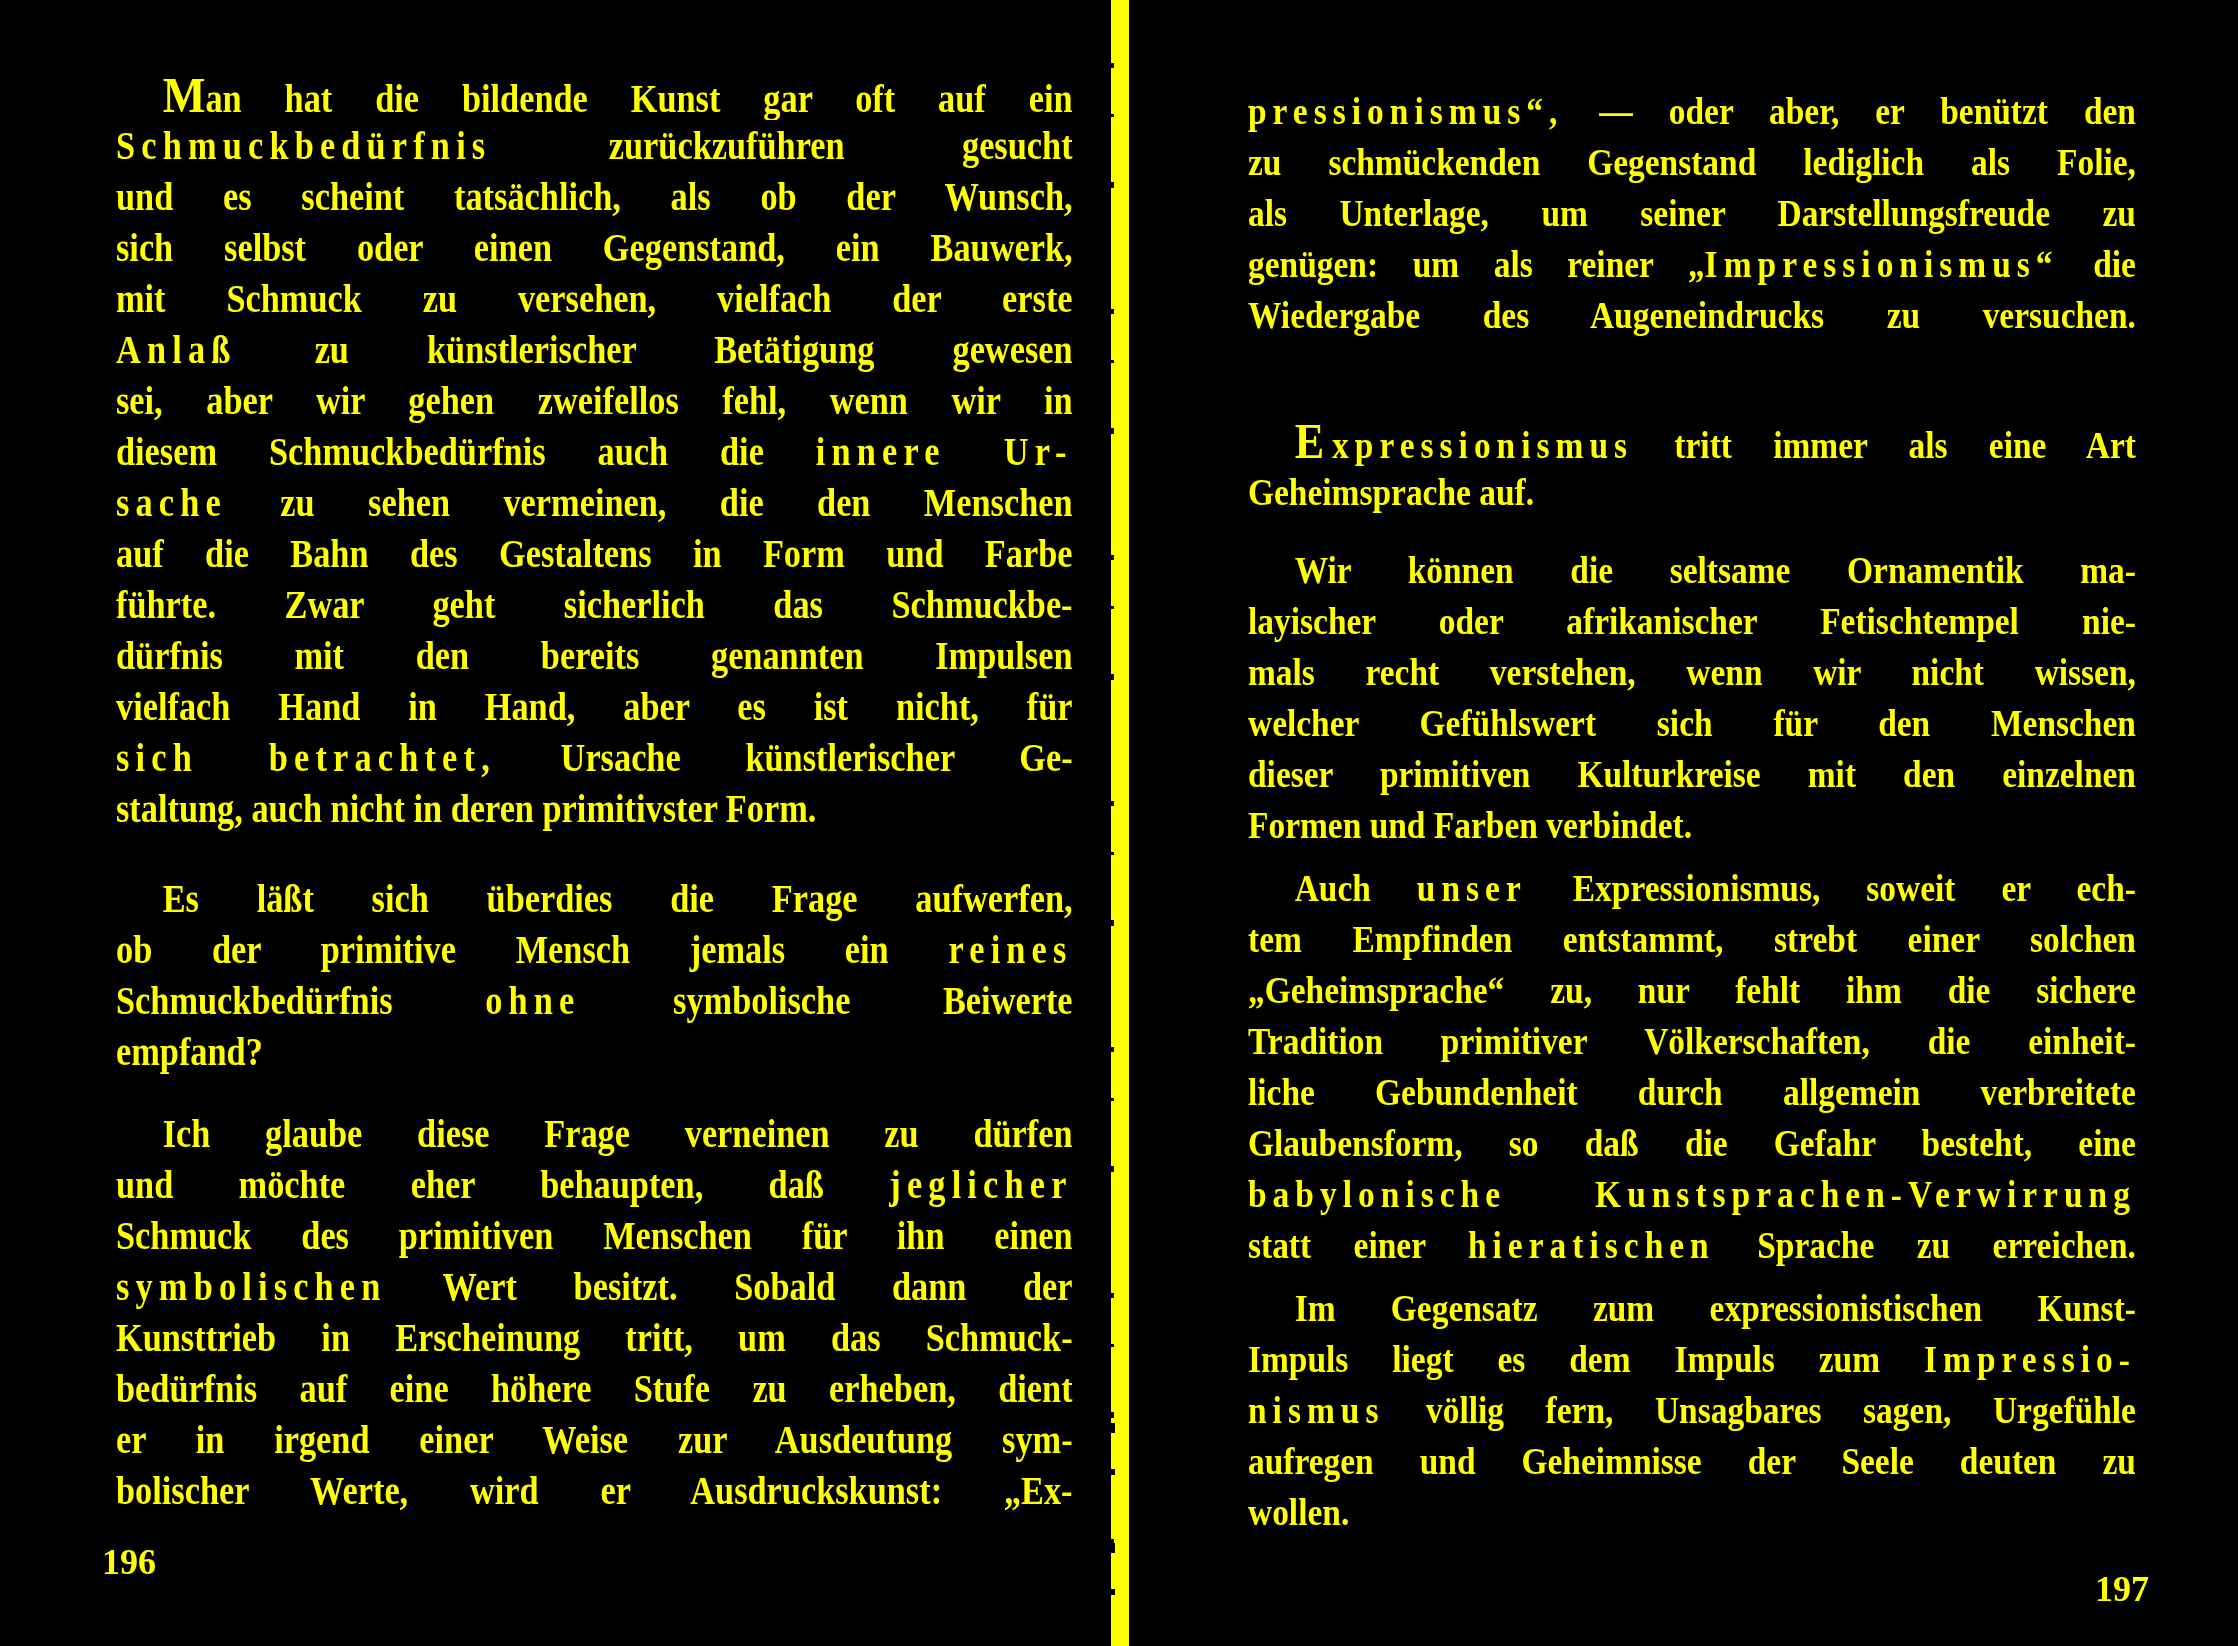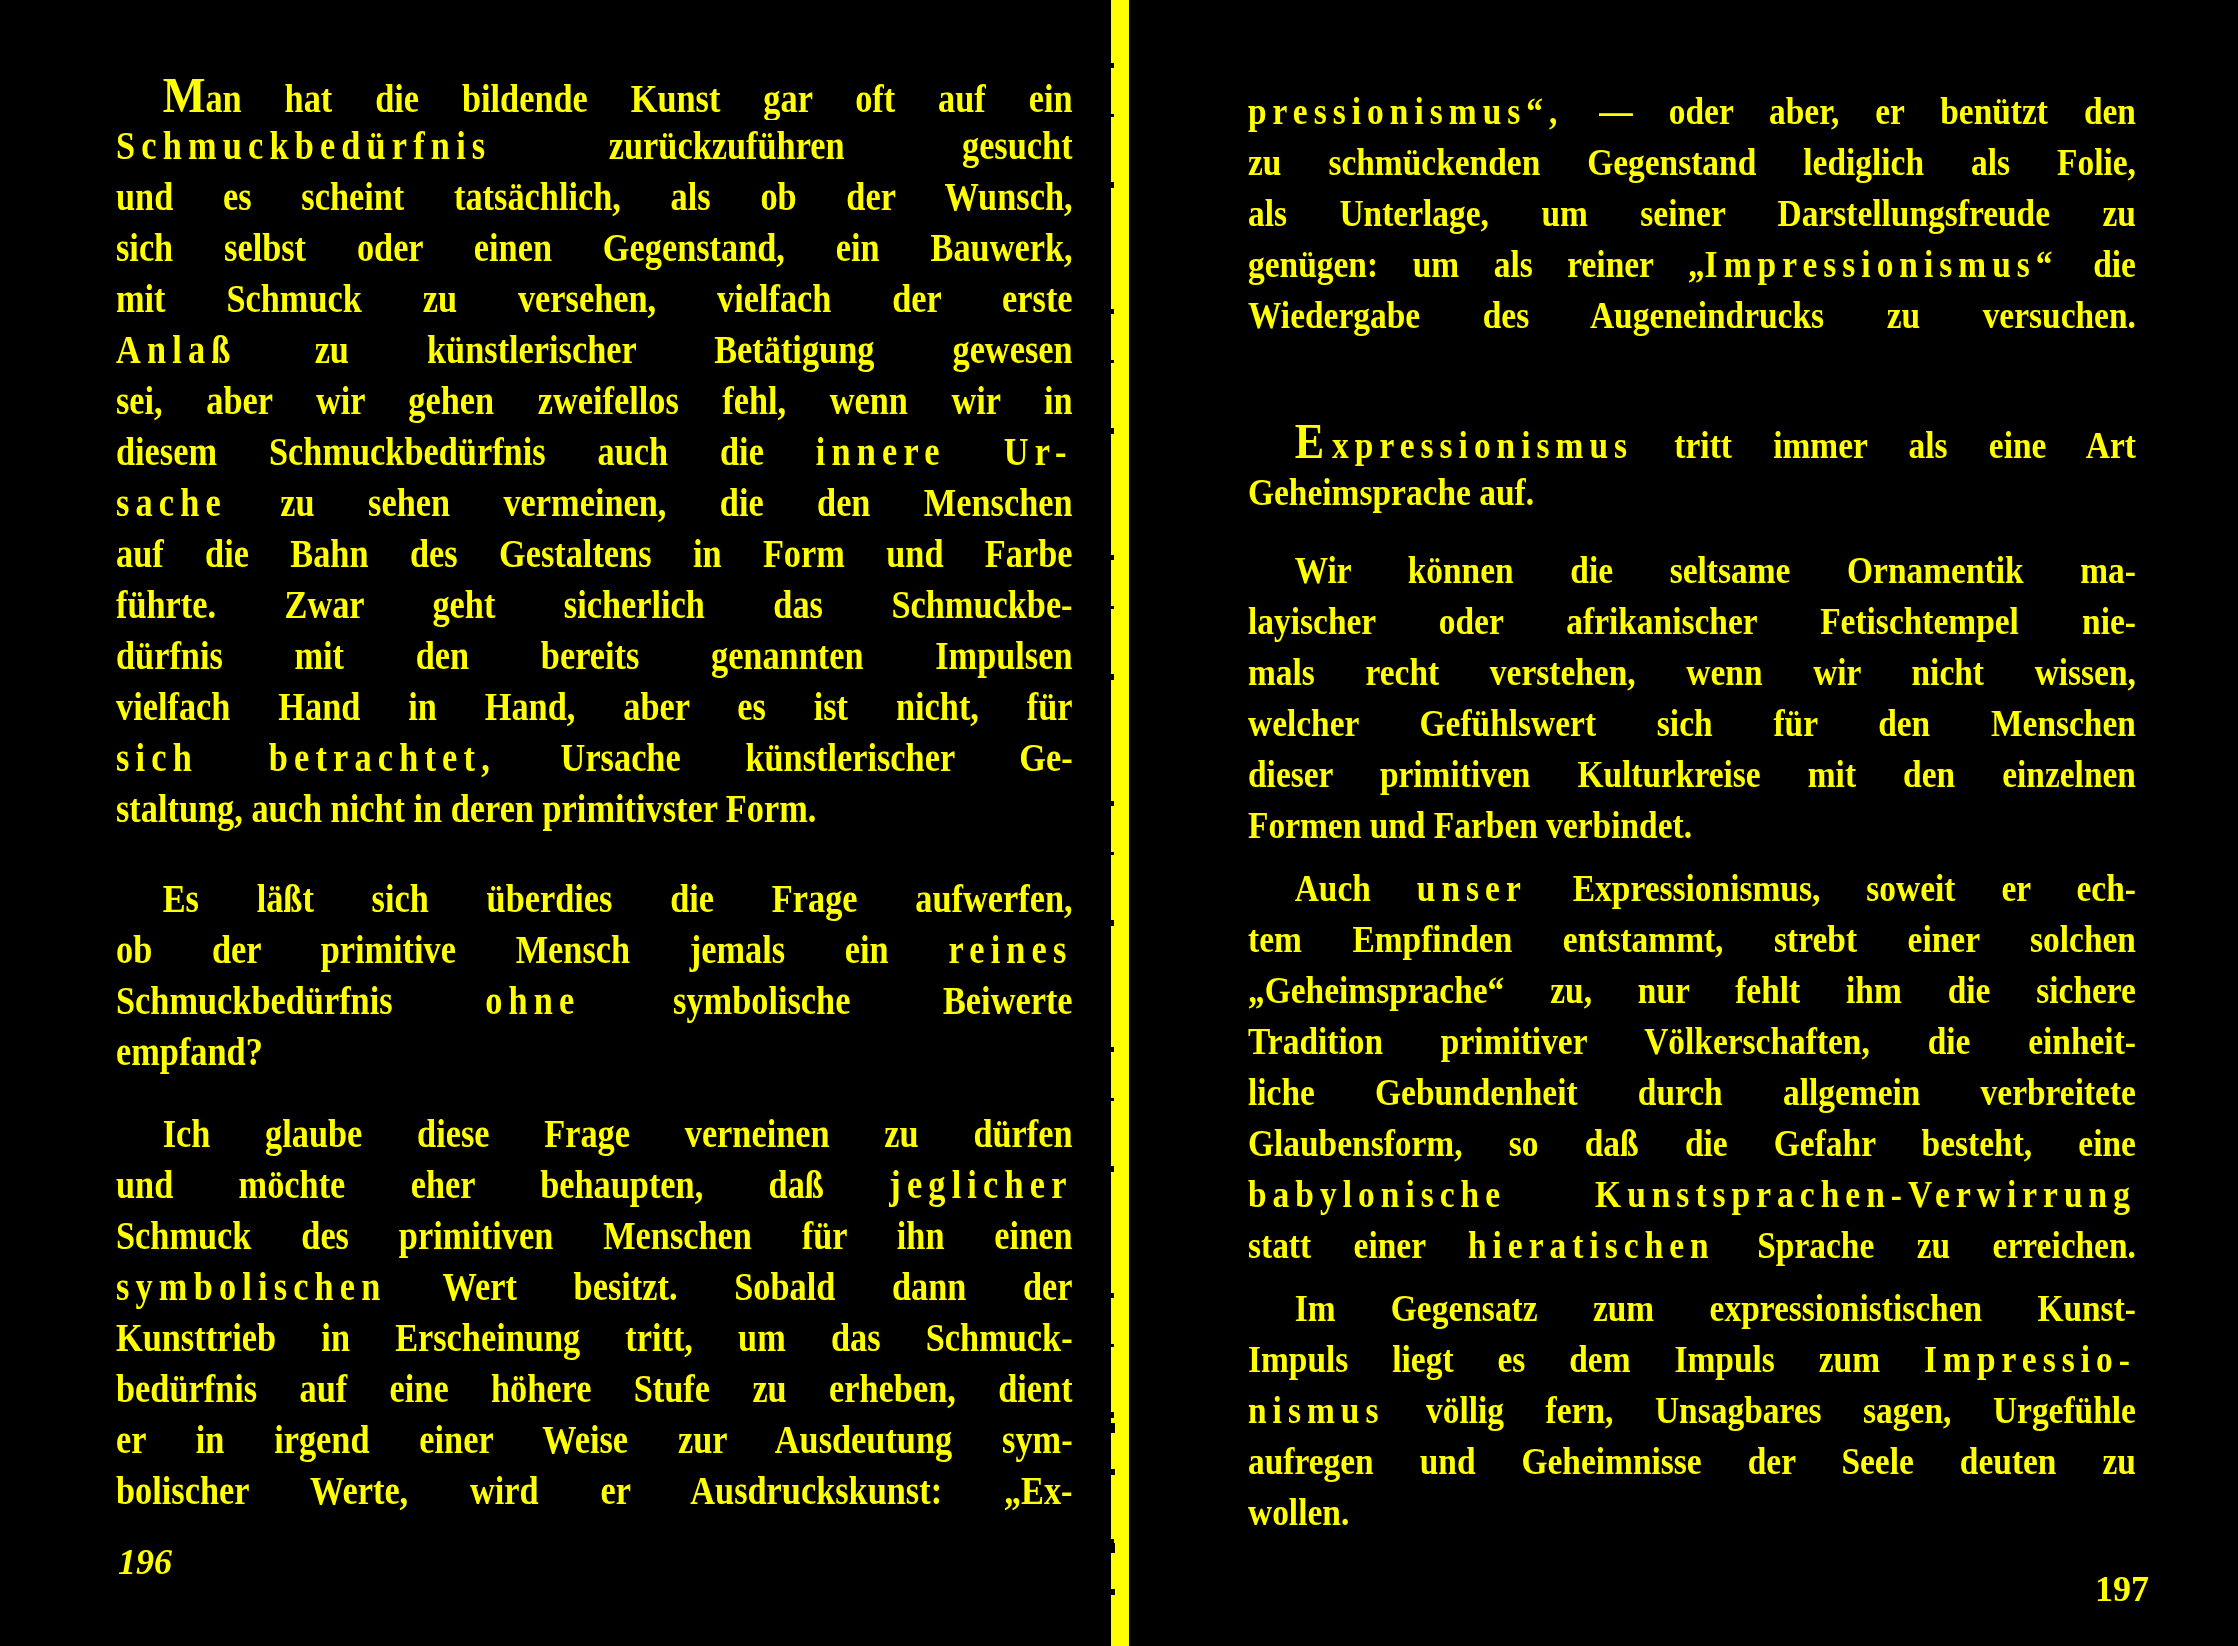--- a/index.html
+++ b/index.html
@@ -103,21 +103,21 @@
   .cap { font-size: 1.32em; }        
 
   
   .pagenum {
     position: absolute;
     color: #ffff00;
     font-weight: 700;
     font-size: 36px;
     line-height: 36px;
   }
-  #pagenum-left  { left: 118px;  top: 1544px; font-style: italic; }
+  #pagenum-left  { left: 102px;  top: 1544px; }
   #pagenum-right { left: 1988px; top: 1571px; width: 161px; text-align: right; }
 </style>
 </head>
 <body>
 
 <div id="left-text" class="page-text">
     <div class="para indent">
       <div class="line"><span class="cap">M</span><span>an hat die bildende Kunst gar oft auf ein</span></div>
       <div class="line"><span class="sp">Schmuckbedürfnis</span><span> zurückzuführen gesucht</span></div>
       <div class="line"><span>und es scheint tatsächlich, als ob der Wunsch,</span></div>

